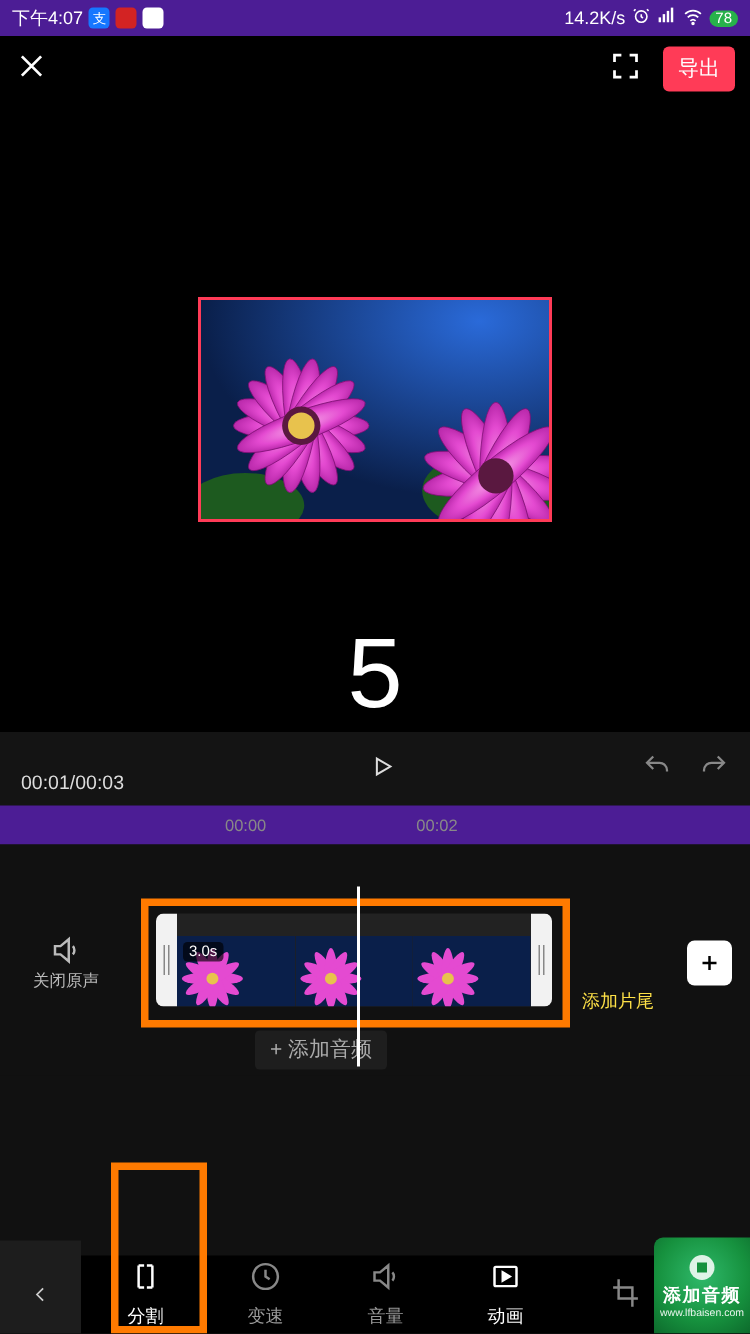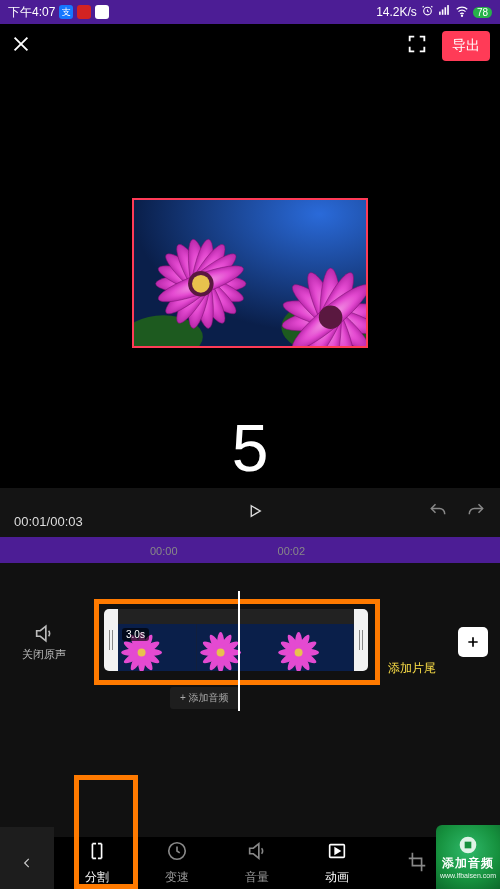--- a/index.html
+++ b/index.html
@@ -48,21 +48,21 @@
 .clip { position: absolute; left: 104px; top: 2px; width: 264px; height: 62px; border-radius: 5px; overflow: hidden; background: #222; display:flex; }
 .clip-handle { width: 14px; background: #f2f2f2; display: flex; align-items: center; justify-content: center; }
 .clip-handle svg { width: 6px; height: 20px; }
 .clip-body { flex: 1; position: relative; display: flex; margin-top: 15px; }
 .clip-thumb { flex: 1; }
 .clip-dur { position: absolute; top: 4px; left: 4px; background: rgba(0,0,0,.65); font-size: 10px; padding: 1px 4px; border-radius: 3px; }
 .add-tail { position: absolute; left: 388px; top: 50%; transform: translateY(-50%); font-size: 12px; color: #fde047; margin-top: 26px; }
 .add-btn { position: absolute; right: 12px; top: 50%; transform: translateY(-50%); width: 30px; height: 30px; background: #fff; border-radius: 5px; display: flex; align-items: center; justify-content: center; }
 .add-btn svg { width: 16px; height: 16px; }
 .playhead { position: absolute; top: 28px; left: 238px; width: 2px; height: 120px; background: #fff; z-index: 6; }
-.add-audio-pill { position: absolute; top: 124px; left: 170px; background: #1e1e1e; color: #aaa; font-size: 10px; padding: 4px 10px; border-radius: 3px; }
+.add-audio-pill { position: absolute; top: 124px; left: 170px; background: #1e1e1e; color: #aaa; font-size: 14px; padding: 4px 10px; border-radius: 3px; }
 
 
 .tool-highlight { position: absolute; bottom: 0; left: 74px; width: 64px; height: 114px; border: 5px solid #ff7a00; z-index: 10; pointer-events: none; }
 
 
 .toolbar { position: absolute; bottom: 0; left: 0; right: 0; height: 52px; background: #000; display: flex; align-items: center; }
 .tb-back { width: 54px; height: 72px; background: #1d1d1d; display: flex; align-items: center; justify-content: center; }
 .tb-back svg { width: 14px; height: 14px; }
 .tb-items { flex: 1; display: flex; justify-content: flex-start; gap: 2px; padding: 0 4px; }
 .tb-item { width: 78px; display: flex; flex-direction: column; align-items: center; justify-content: center; gap: 4px; color: #999; font-size: 12px; }

